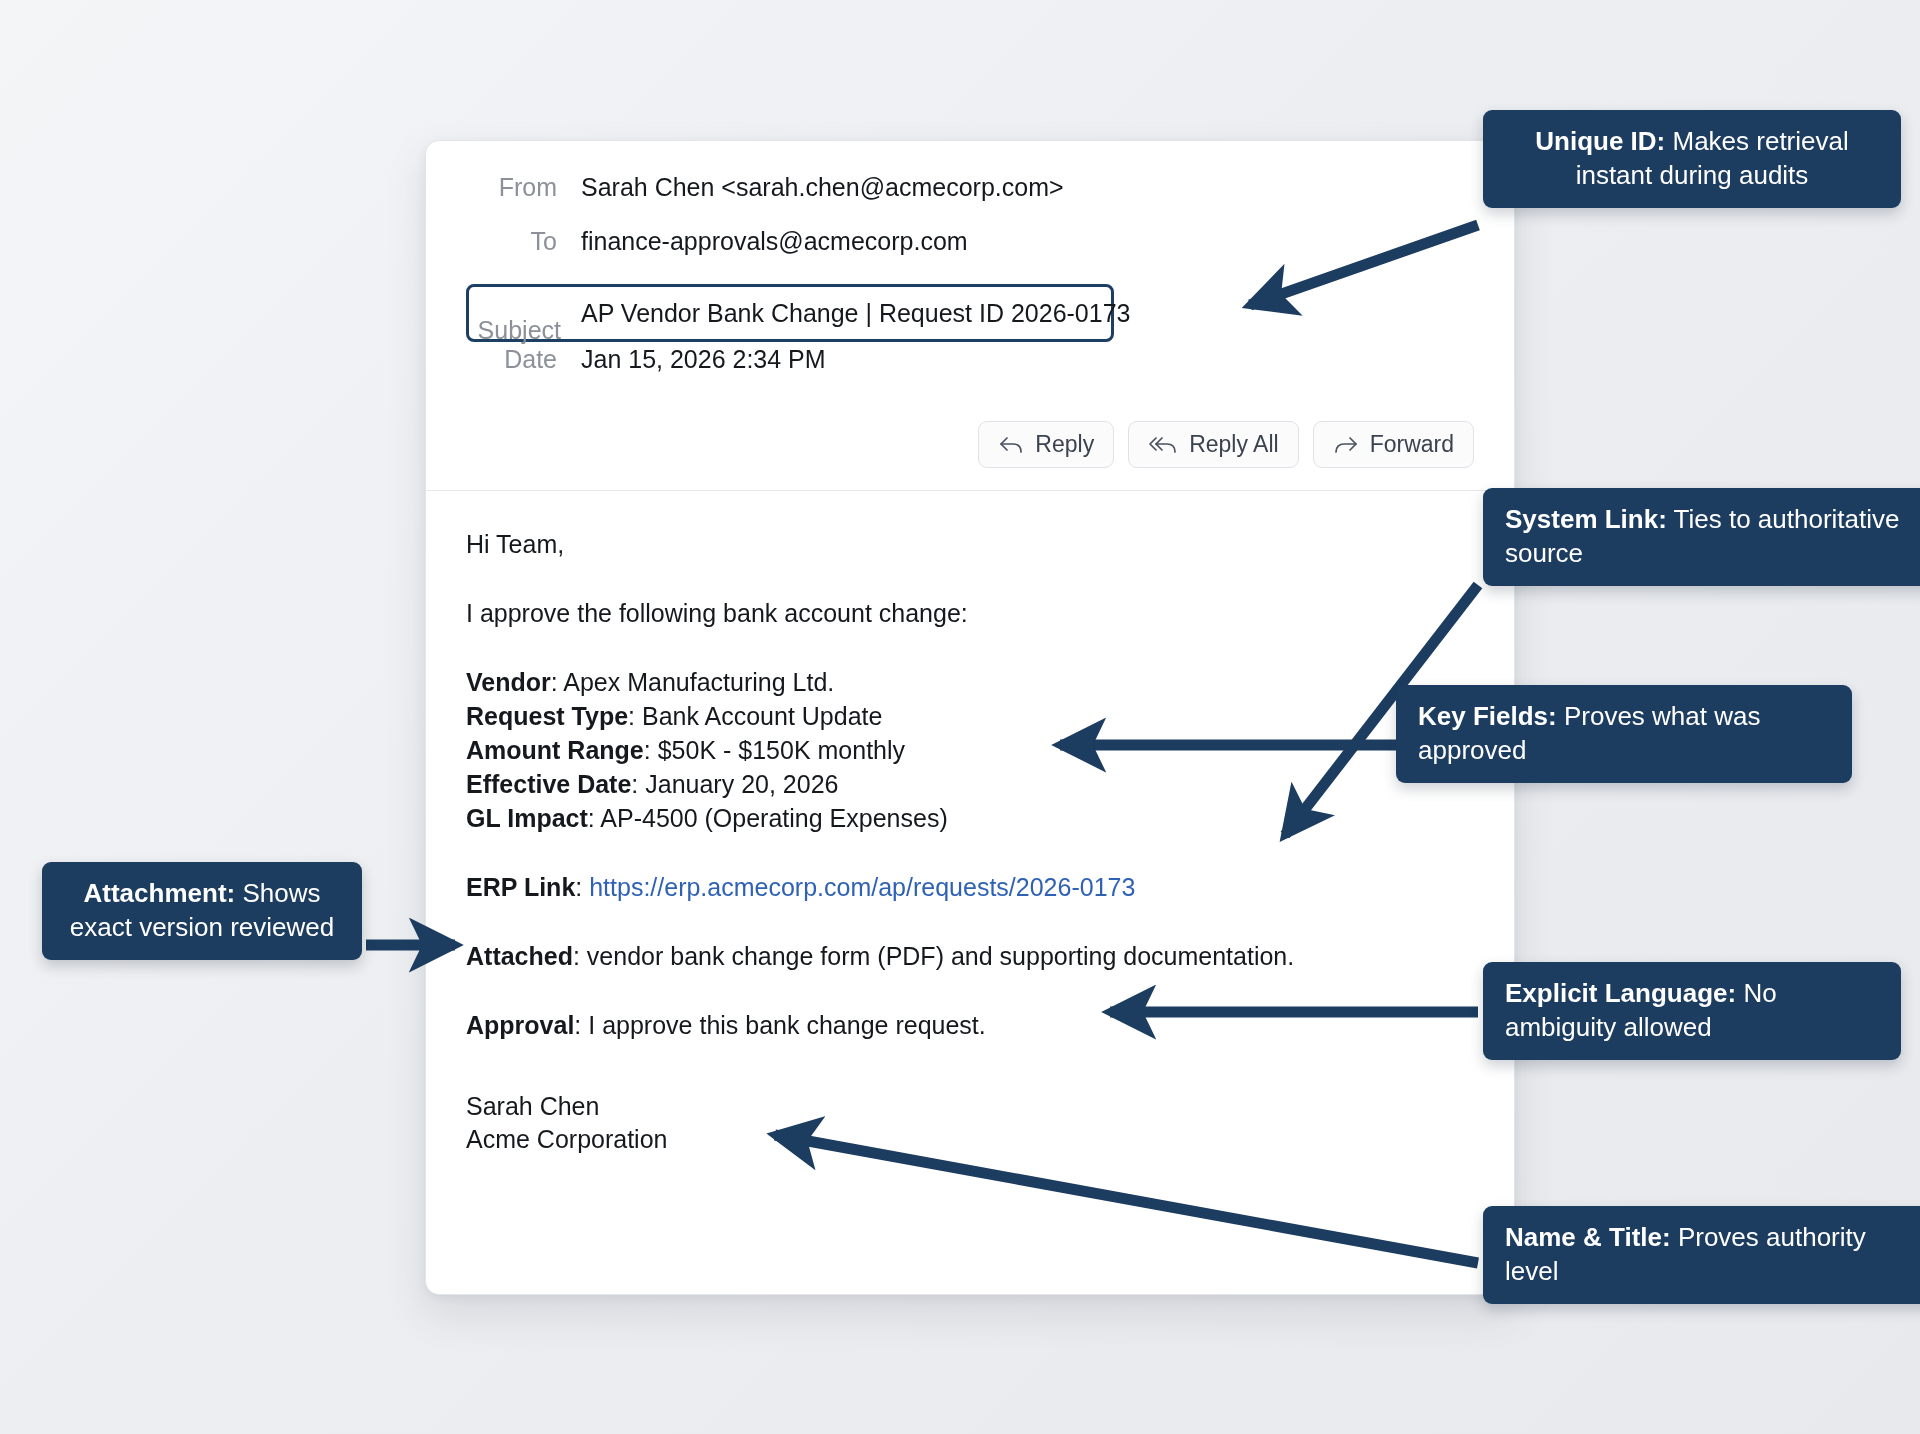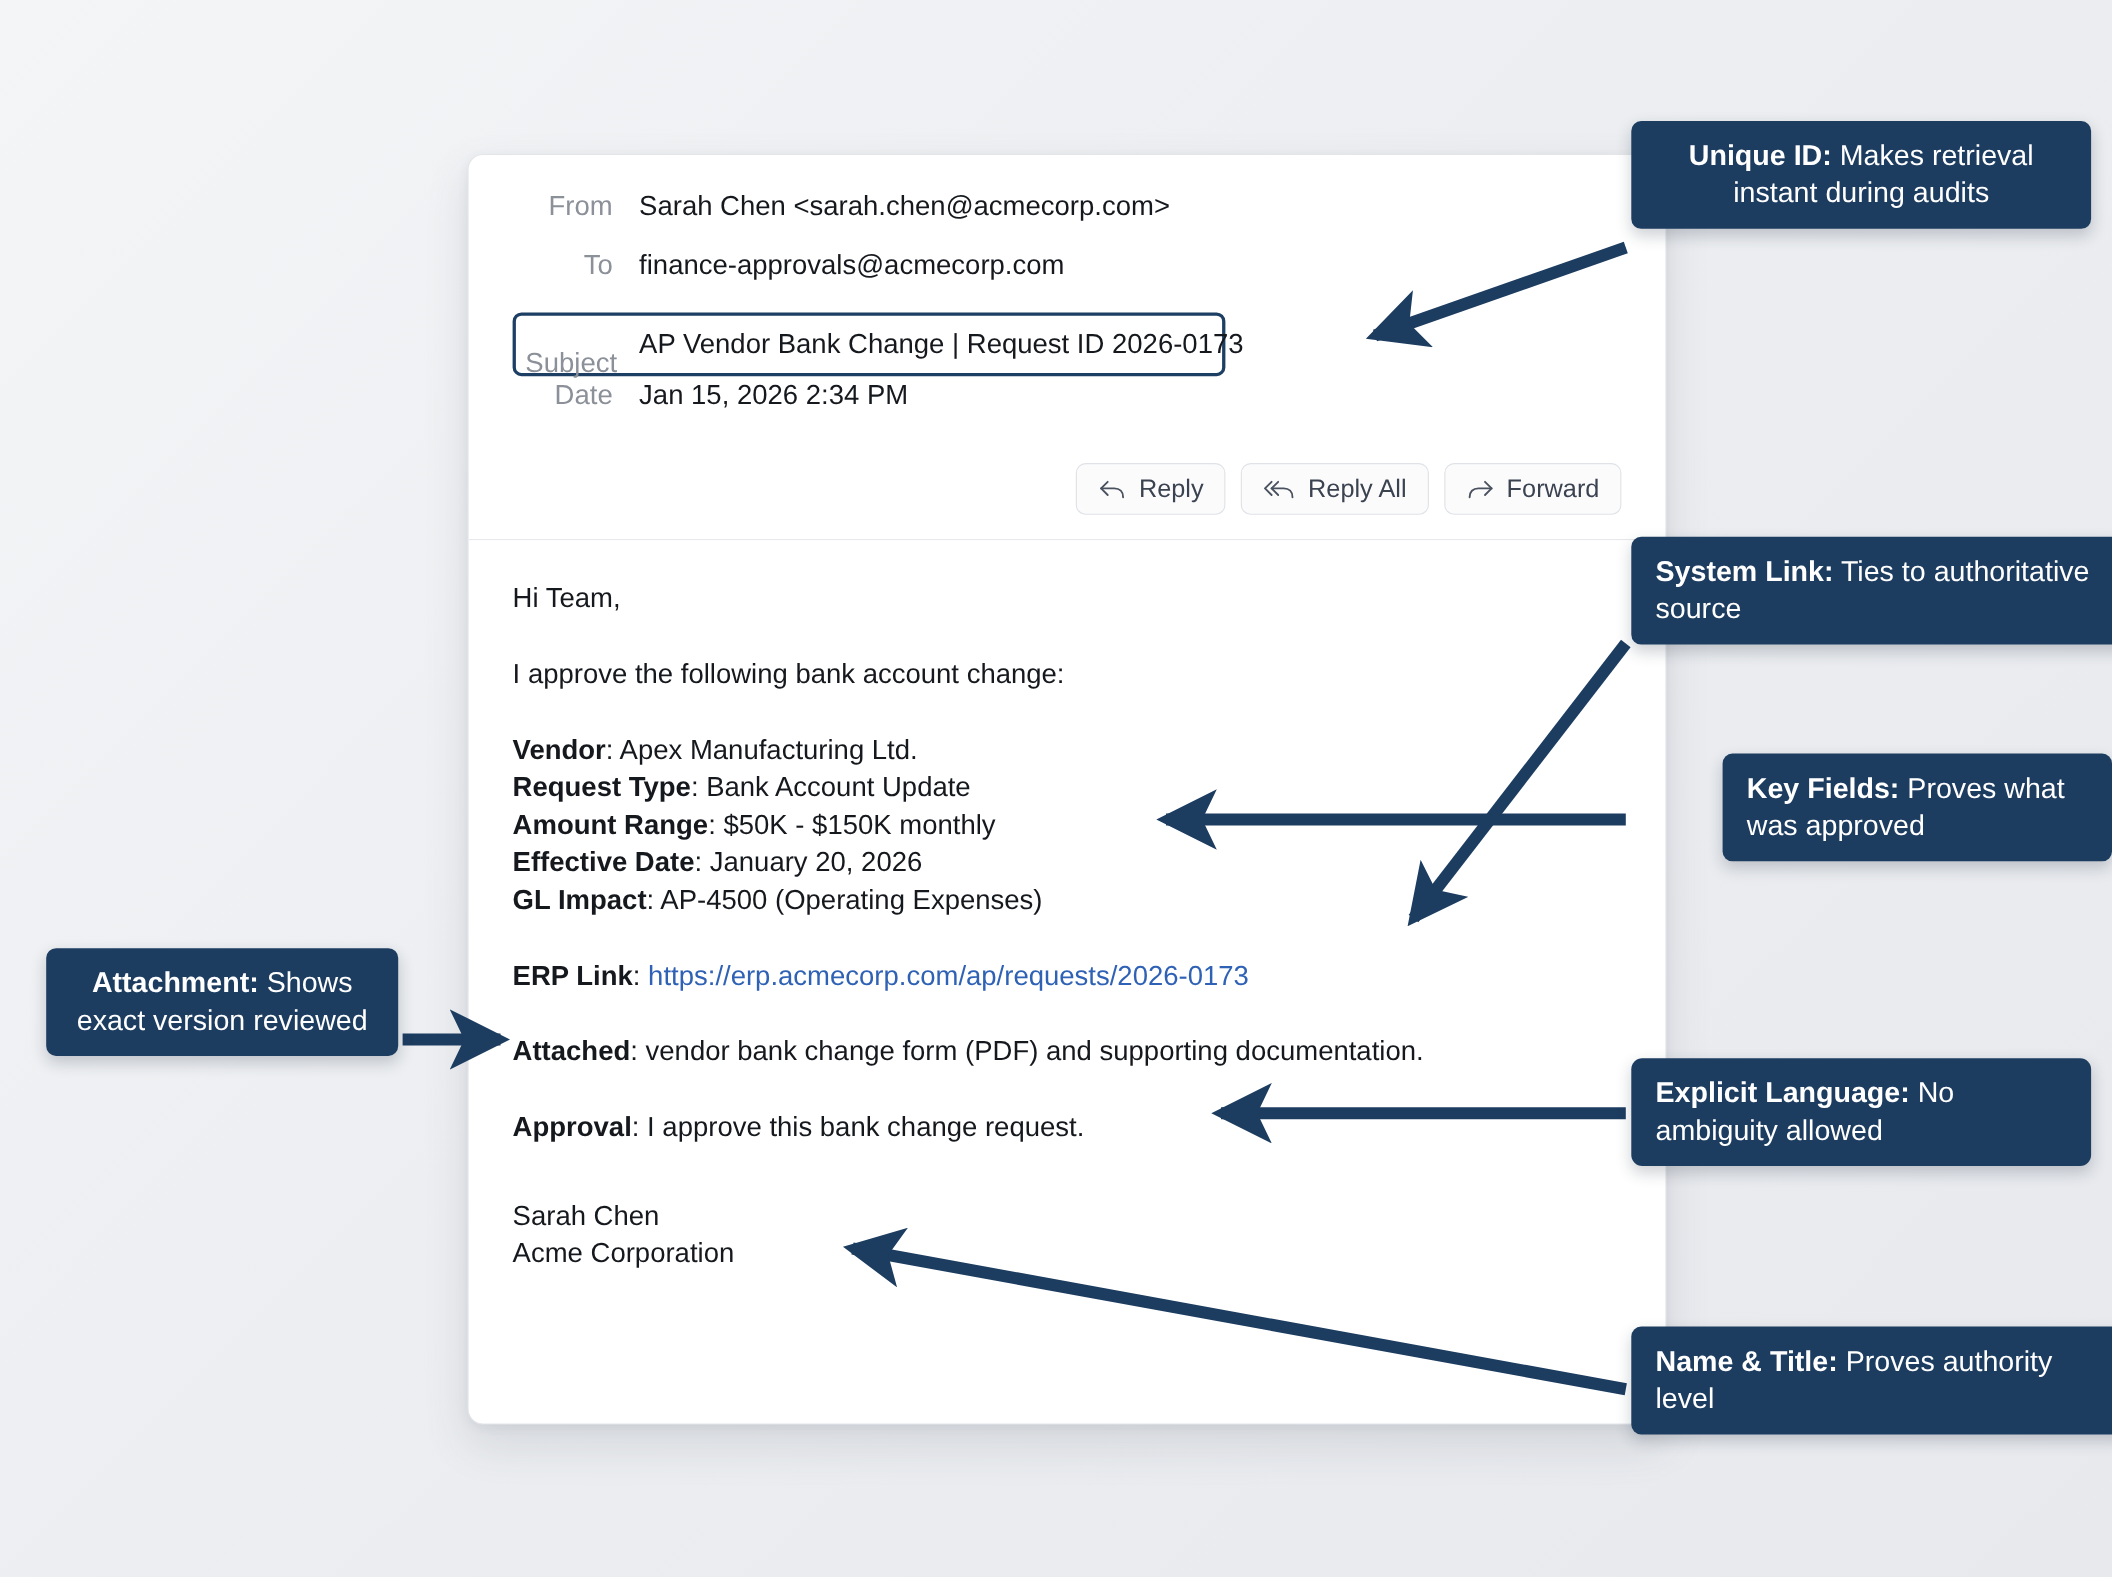--- a/index.html
+++ b/index.html
@@ -127,22 +127,22 @@
     font-size: 26px;
     line-height: 1.3;
     box-shadow: 0 6px 14px rgba(30, 45, 65, 0.22);
     box-sizing: border-box;
   }
   .callout b { font-weight: bold; }
   .callout.align-center { text-align: center; }
 
   #callout-unique-id      { left: 1483px; top: 110px;  width: 418px; }
   #callout-system-link    { left: 1483px; top: 488px;  width: 497px; }
-  #callout-key-fields     { left: 1566px; top: 685px;  width: 354px; }
-  #callout-explicit-lang  { left: 1483px; top: 962px;  width: 418px; border-radius: 10px; }
+  #callout-key-fields     { left: 1396px; top: 685px;  width: 456px; }
+  #callout-explicit-lang  { left: 1483px; top: 962px;  width: 418px; }
   #callout-name-title     { left: 1483px; top: 1206px; width: 464px; }
   #callout-attachment     { left: 42px;   top: 862px;  width: 320px; }
 
   
   #arrow-layer {
     position: absolute;
     left: 0; top: 0;
     width: 1920px;
     height: 1434px;
     pointer-events: none;

